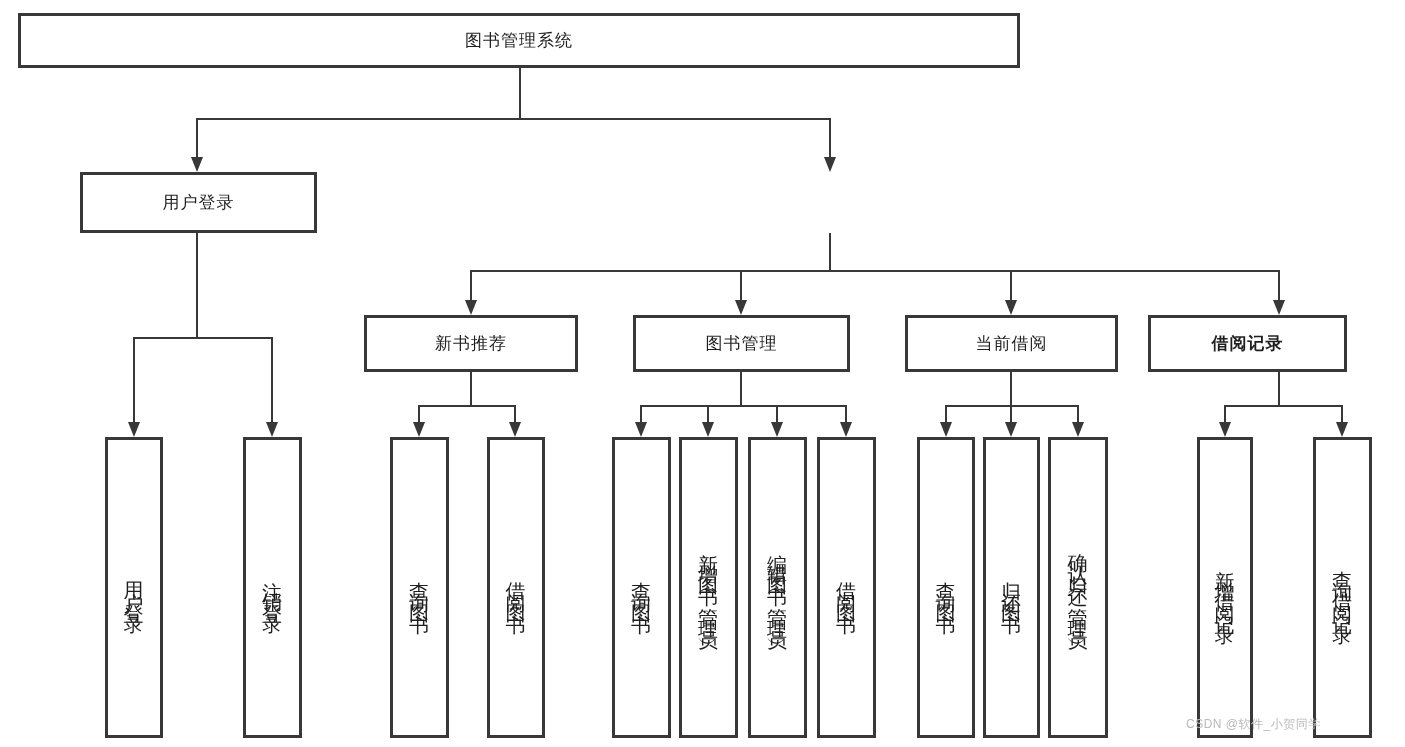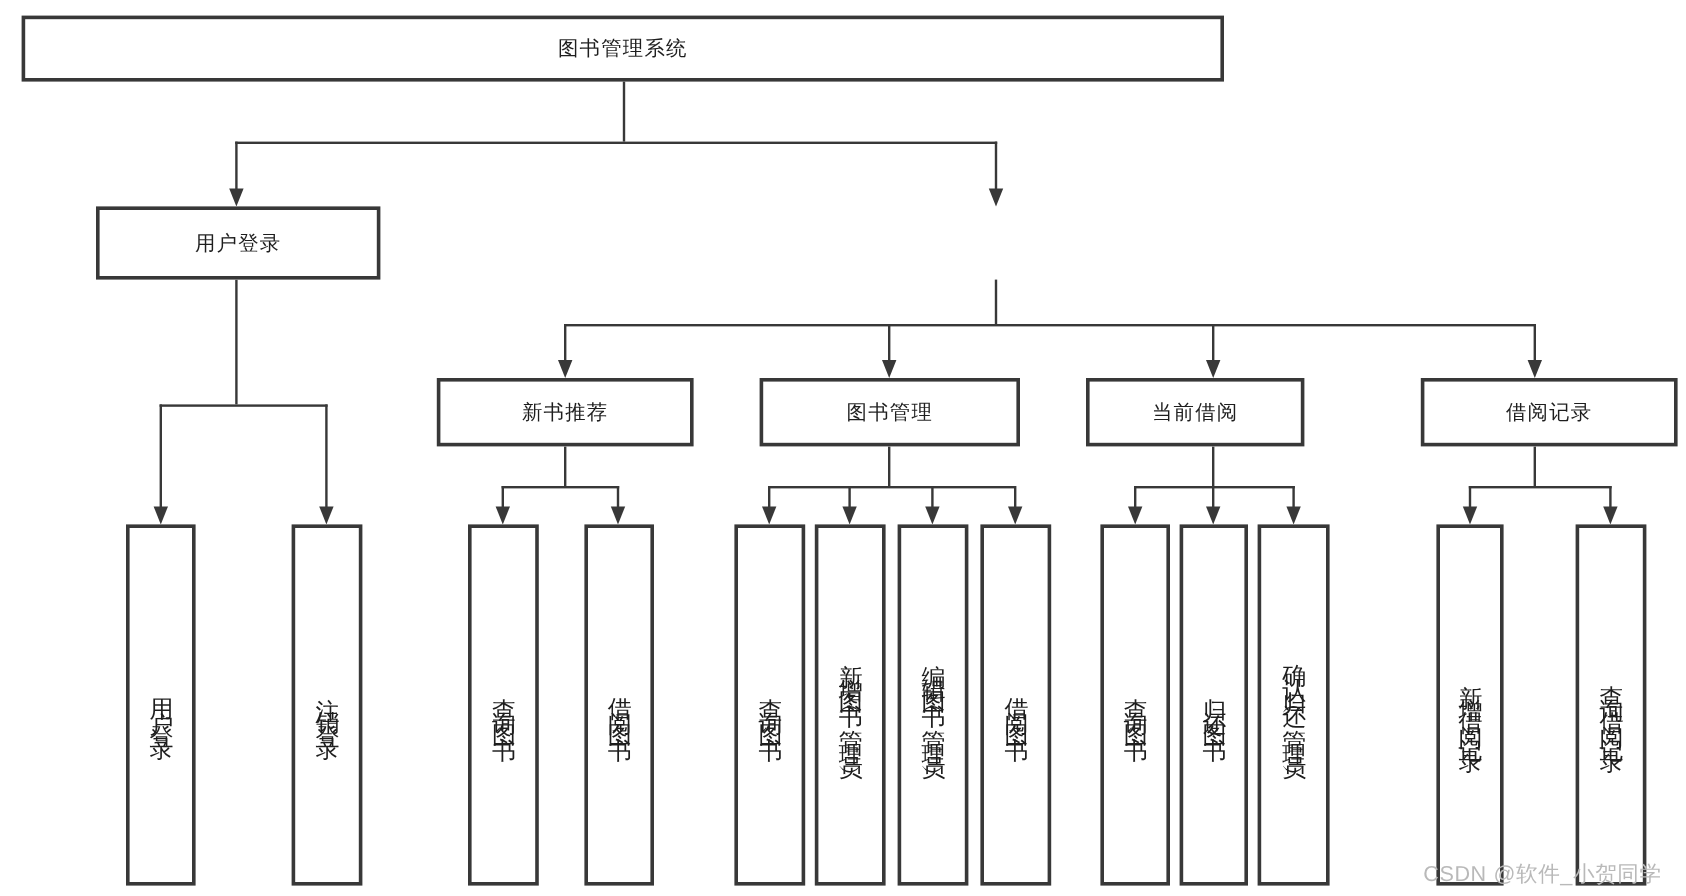--- a/index.html
+++ b/index.html
@@ -23,21 +23,21 @@
   .v, .h { position:absolute; background:#383838; z-index:1; }
   .v { width:2px; }
   .h { height:2px; }
   .arrow {
     position:absolute; width:0; height:0; z-index:1;
     border-left:6px solid transparent; border-right:6px solid transparent;
     border-top:15px solid #383838;
   }
   .watermark {
     position:absolute; left:1186px; top:716px; z-index:3;
-    color:#b9b9b9; font-size:18px; letter-spacing:0.5px; white-space:nowrap;
+    color:#b9b9b9; font-size:12px; letter-spacing:0.5px; white-space:nowrap;
   }
 </style>
 </head>
 <body>
 
 <div class="canvas">
 
   <div class="box hbox" style="left:18px; top:13px; width:1002px; height:55px;">
     <span>图书管理系统</span>
   </div>
@@ -70,24 +70,24 @@
   <div class="arrow" style="left:1005px; top:300px;"></div>
   <div class="v" style="left:1278px; top:270px; height:31px;"></div>
   <div class="arrow" style="left:1273px; top:300px;"></div>
 
   <div class="box l3box" style="left:364px; width:214px;">
     <span>新书推荐</span>
   </div>
   <div class="box l3box" style="left:633px; width:217px;">
     <span>图书管理</span>
   </div>
-  <div class="box l3box" style="left:905px; width:182px;">
+  <div class="box l3box" style="left:905px; width:213px;">
     <span>当前借阅</span>
   </div>
-  <div class="box l3box" style="left:1184px; width:214px;">
+  <div class="box l3box" style="left:1148px; width:199px;font-weight:bold;">
     <span>借阅记录</span>
   </div>
 
   <div class="v" style="left:470px; top:372px; height:33px;"></div>
   <div class="h" style="left:418px; top:405px; width:98px;"></div>
   <div class="v" style="left:418px; top:405px; height:18px;"></div>
   <div class="arrow" style="left:413px; top:422px;"></div>
   <div class="v" style="left:514px; top:405px; height:18px;"></div>
   <div class="arrow" style="left:509px; top:422px;"></div>
 

